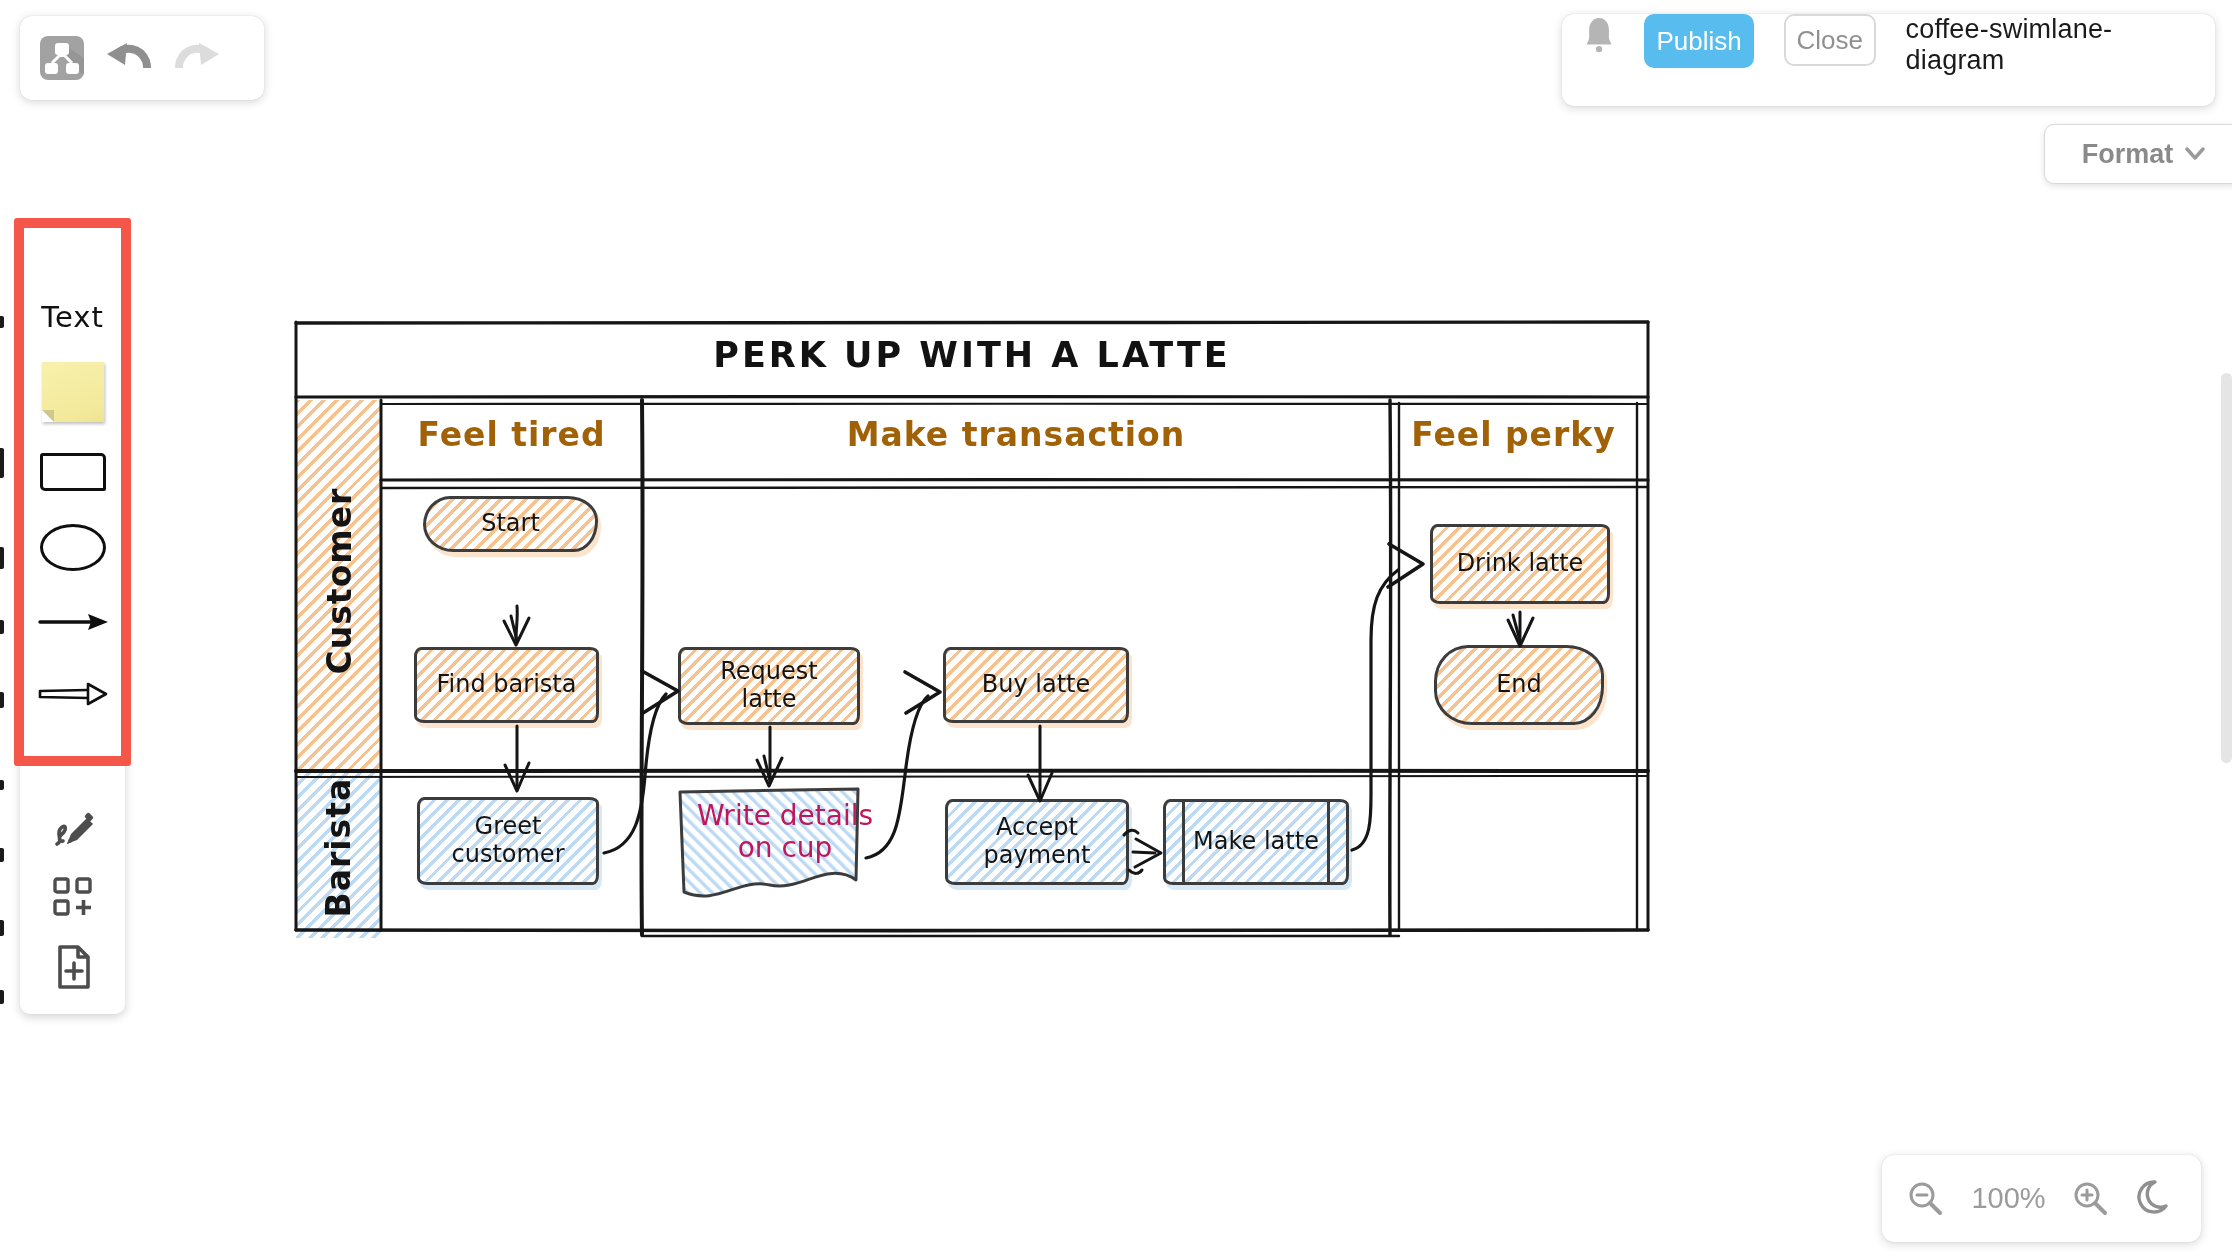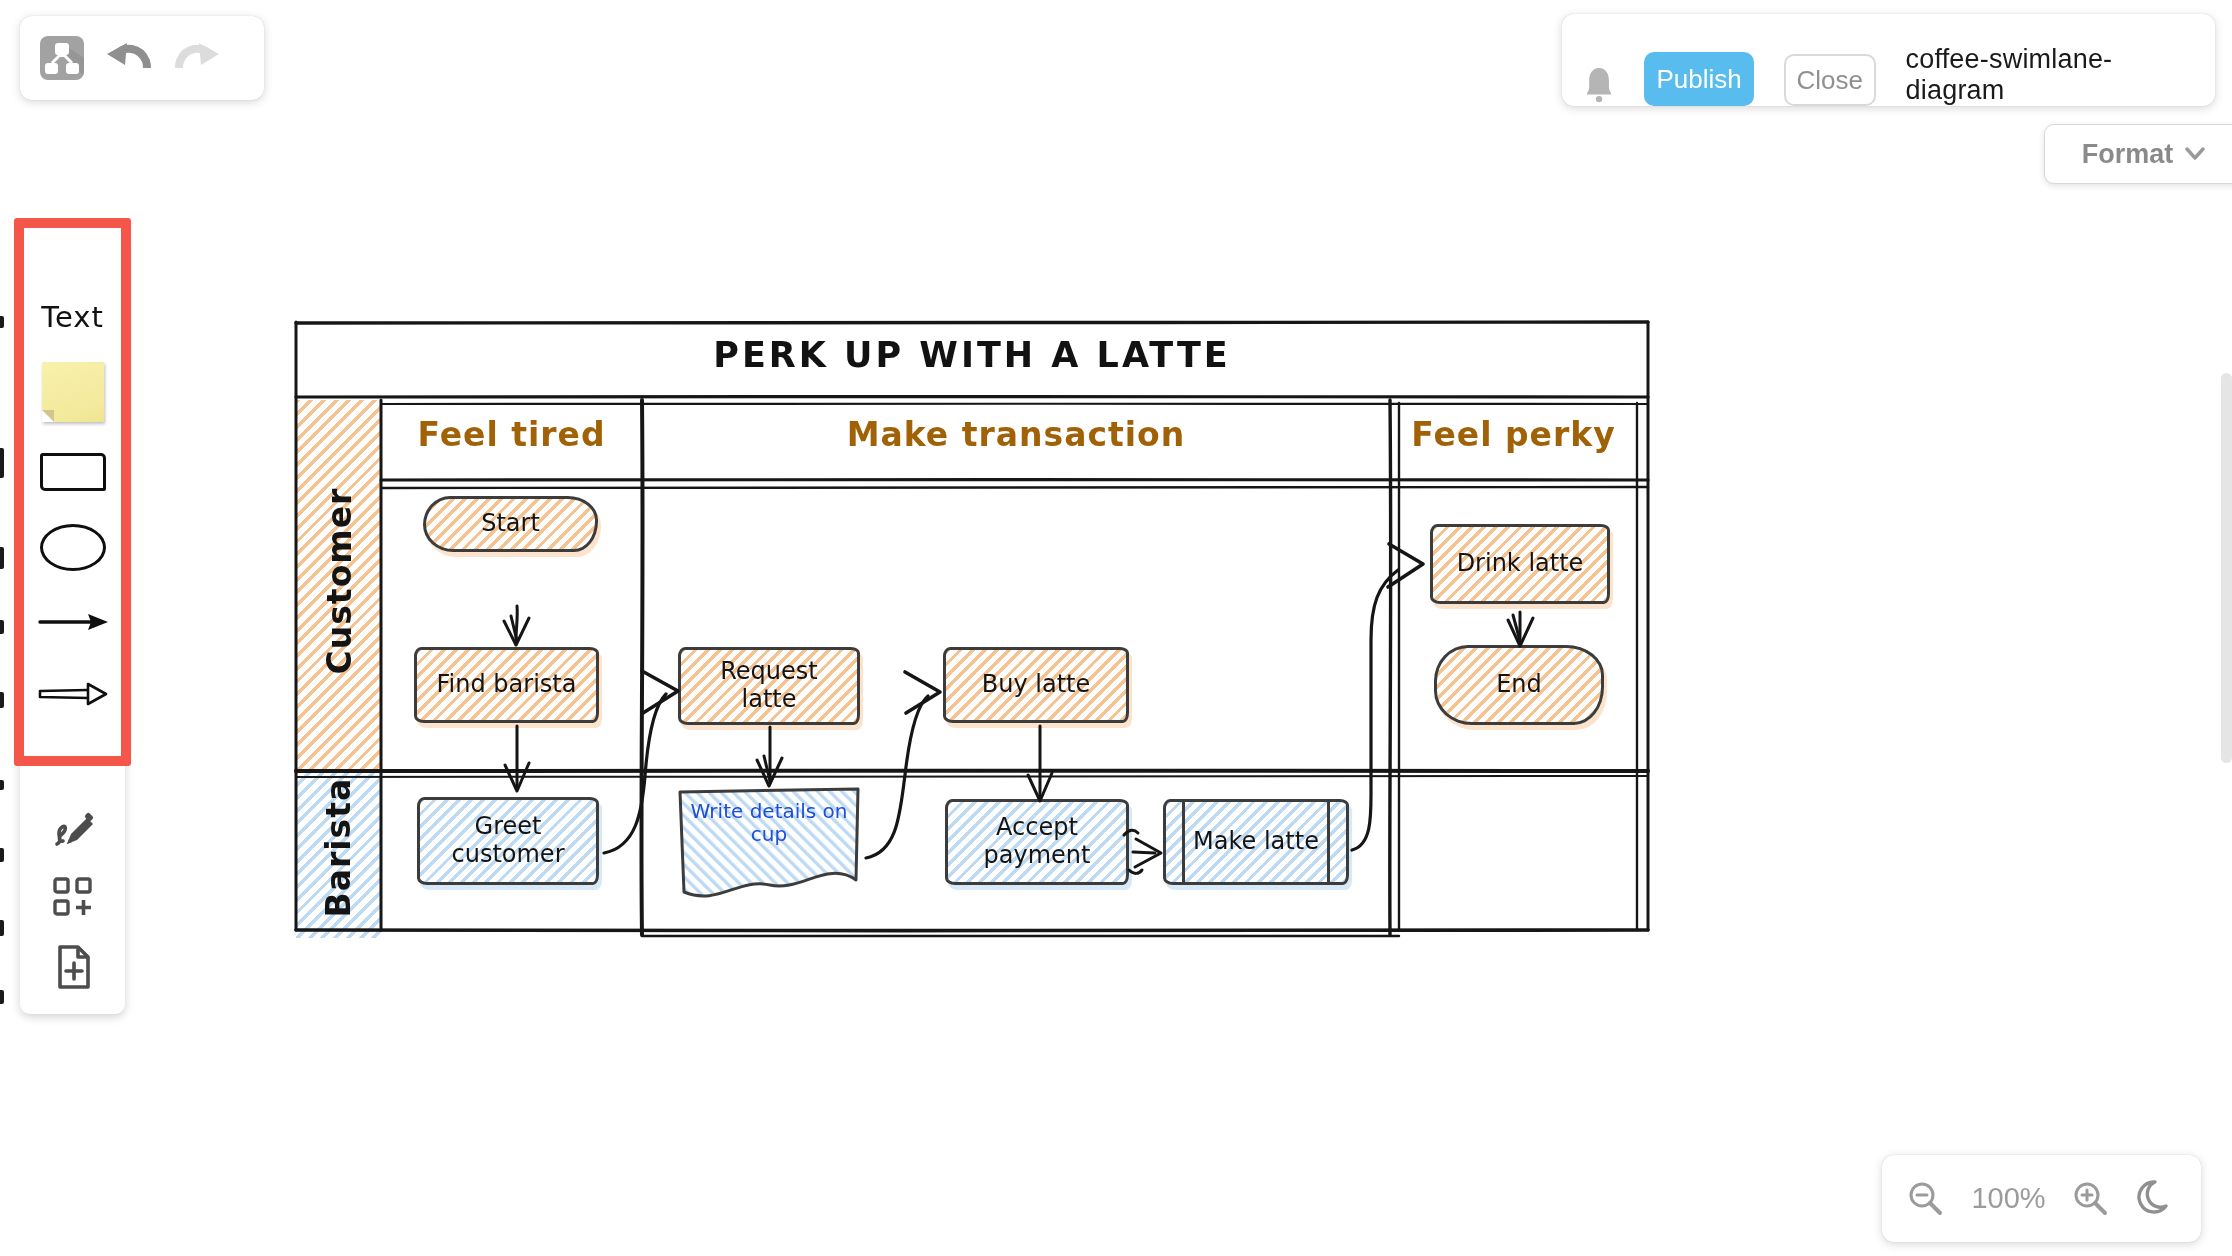--- a/index.html
+++ b/index.html
@@ -5,21 +5,21 @@
   * { margin:0; padding:0; box-sizing:border-box; }
   html,body { width:2232px; height:1256px; background:#ffffff; overflow:hidden;
               font-family:"Liberation Sans", sans-serif; }
   .abs { position:absolute; }
   #app { position:relative; width:2232px; height:1256px; background:#fff; }
 
   
   .card { position:absolute; background:#fff; border-radius:12px;
           box-shadow:0 2px 10px rgba(0,0,0,.16), 0 0 1px rgba(0,0,0,.2); }
   #tl-card { left:20px; top:16px; width:244px; height:84px; display:flex; align-items:center; gap:22px; padding:0 20px; }
-  #tr-card { left:1562px; top:14px; width:653px; height:92px; display:flex; align-items:flex-end; gap:30px; padding:0 22px; }
+  #tr-card { left:1562px; top:14px; width:653px; height:92px; display:flex; align-items:flex-start; gap:30px; padding:0 22px; }
   #format-btn { left:2044px; top:124px; width:199px; height:60px; border-radius:10px;
                 background:#fff; border:1px solid #d9d9d9; box-shadow:0 2px 6px rgba(0,0,0,.12);
                 display:flex; align-items:center; justify-content:center; gap:12px; }
   #format-btn span { font-size:27px; font-weight:bold; color:#8a8a8a; }
   #zoom-card { left:1882px; top:1155px; width:319px; height:87px; display:flex; align-items:center;
                justify-content:center; gap:26px; }
   #zoom-card .pct { font-size:29px; color:#9b9b9b; }
 
   .btn { border:none; border-radius:10px; font-size:26px; cursor:pointer; }
   #publish-btn { background:#58bdee; color:#fff; width:117px; height:54px; }
@@ -85,22 +85,22 @@
   #node-buy { left:943px; top:647px; width:186px; height:76px; }
   #node-drink { left:1430px; top:524px; width:180px; height:80px; }
   #node-end { left:1434px; top:645px; width:170px; height:80px; }
   #node-greet { left:417px; top:797px; width:182px; height:88px; }
   #node-accept { left:945px; top:799px; width:184px; height:86px; }
   #node-make { left:1163px; top:799px; width:186px; height:86px; overflow:hidden; }
   #node-make .bar { position:absolute; top:-3px; bottom:-3px; width:0; border-left:3px solid #3c3c3c; }
   #node-make .bar.l { left:16px; } #node-make .bar.r { right:16px; }
   #node-write { left:676px; top:786px; width:186px; height:124px; border:none; background:none;
                 box-shadow:none; padding:0; border-radius:0; }
-  #node-write .doc-label { position:absolute; left:0; top:14px; width:100%; text-align:center;
-                           font-size:20px; color:#1d4ed8; font-family:"DejaVu Sans", sans-serif; line-height:1.15; }
+  #node-write .doc-label { position:absolute; left:16px; top:14px; width:100%; text-align:center;
+                           font-size:28px; color:#be185d; font-family:"DejaVu Sans", sans-serif; line-height:1.15; }
 
   svg.overlay { position:absolute; left:0; top:0; width:2232px; height:1256px; pointer-events:none; }
   .z1{z-index:1}.z2{z-index:2}.z3{z-index:3}.z4{z-index:4}.z5{z-index:5}
 
   
   #scrollbar-thumb { left:2221px; top:373px; width:11px; height:390px; background:#e5e5e5; border-radius:7px; }
 </style>
 </head>
 <body>
 

